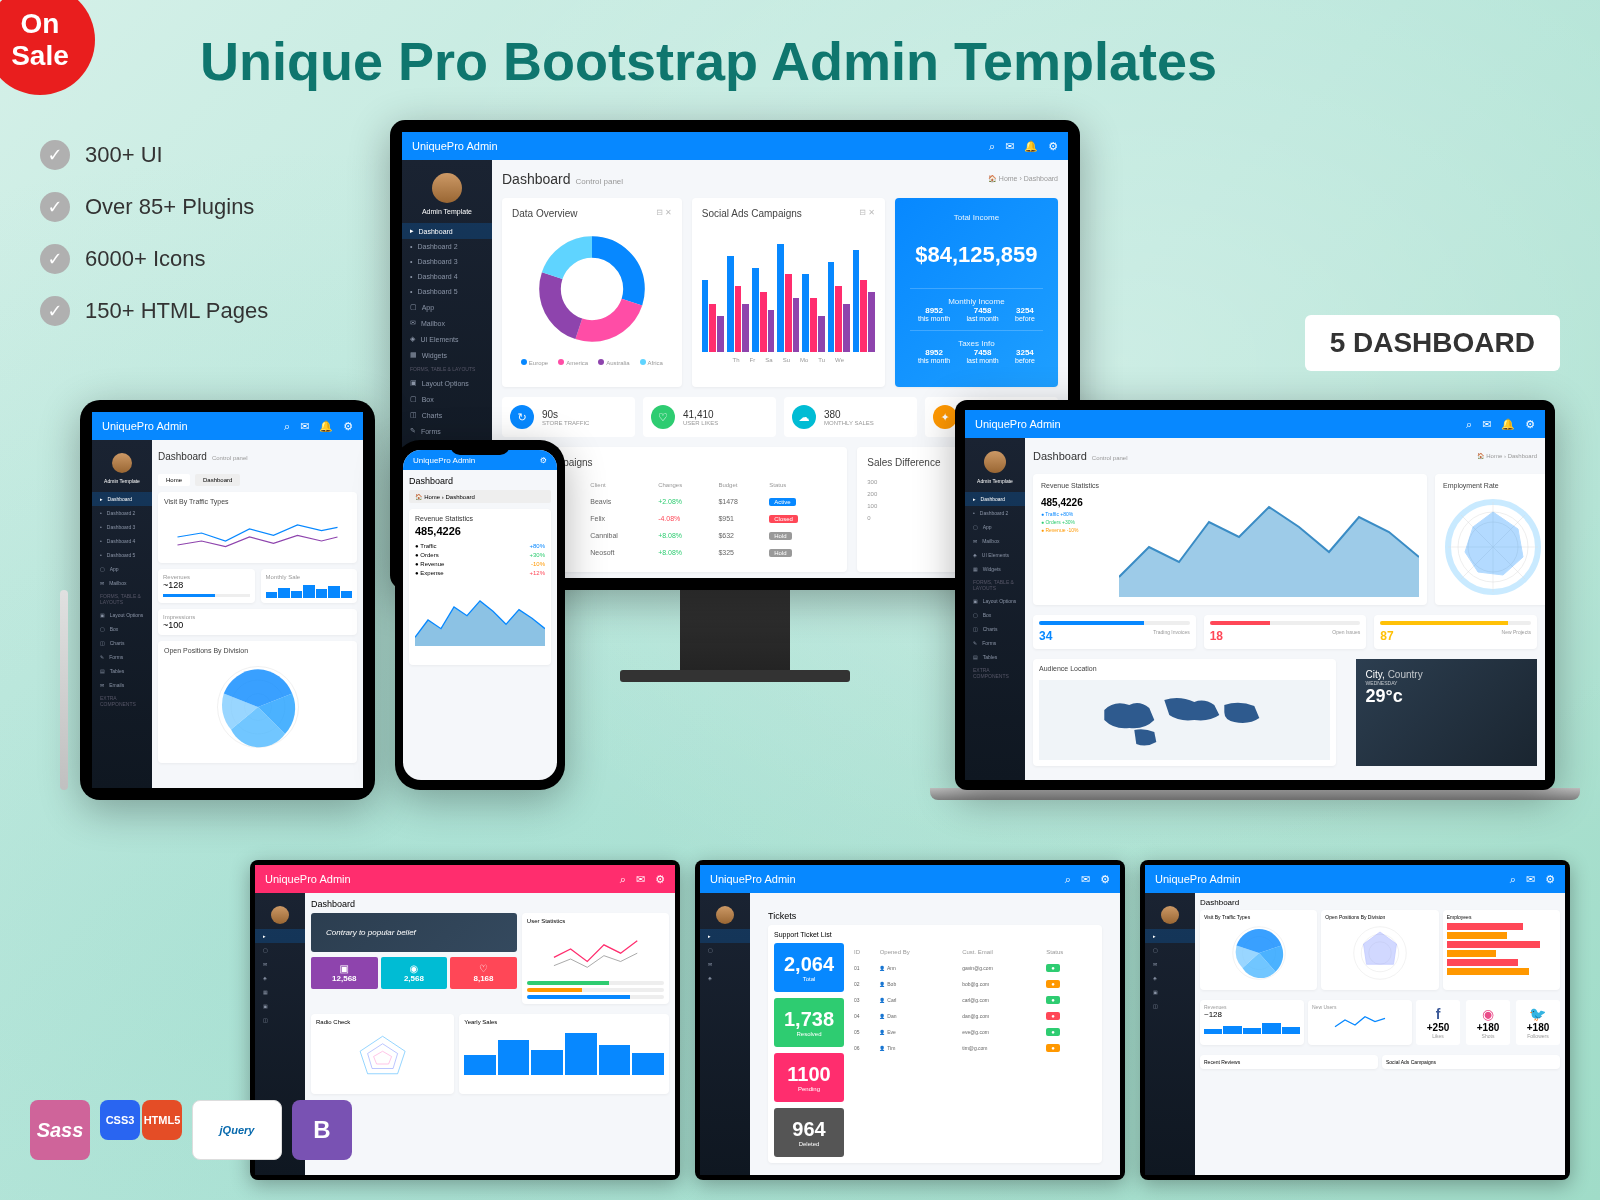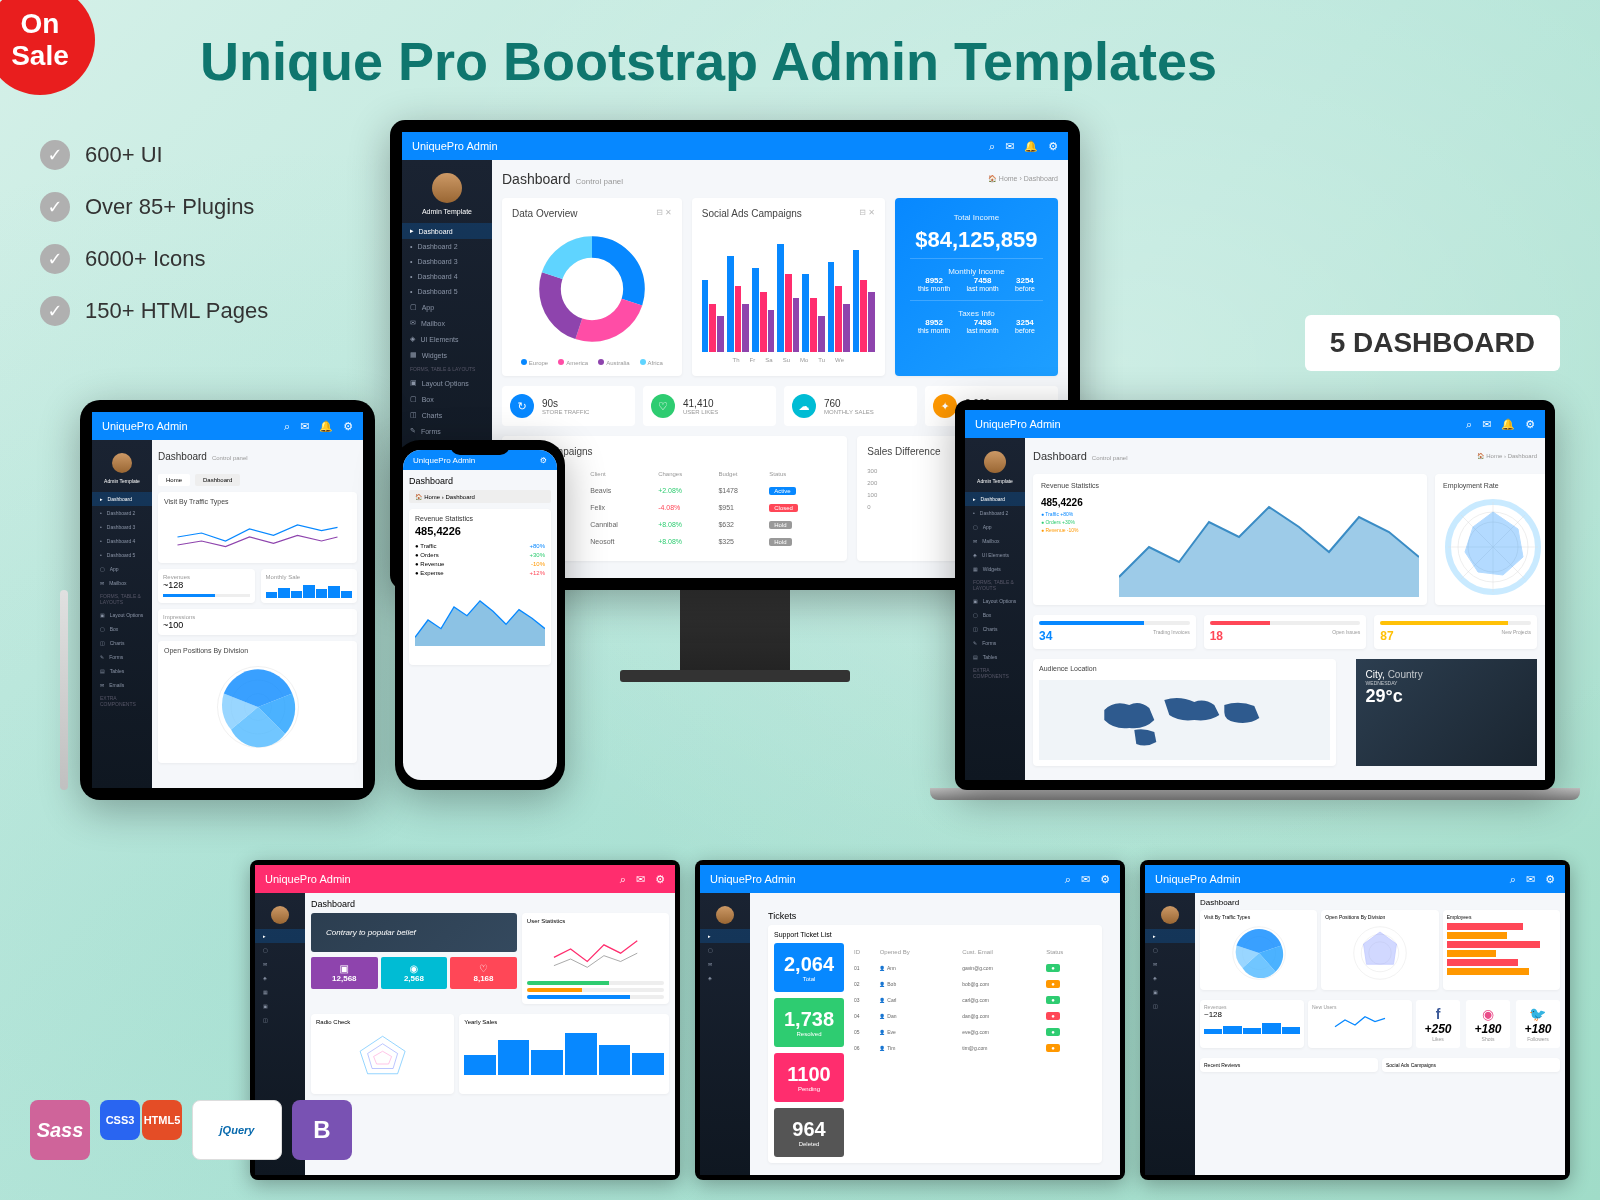--- a/index.html
+++ b/index.html
@@ -82,21 +82,21 @@
 .donut-svg { width: 100%; height: 100%; transform: rotate(-90deg); }
 .donut-legend { display: flex; justify-content: center; gap: 10px; font-size: 6px; color: #999; }
 .legend-dot { width: 6px; height: 6px; border-radius: 50%; display: inline-block; margin-right: 2px; }
 
 .bar-chart { height: 130px; display: flex; align-items: flex-end; gap: 3px; padding: 5px 0; }
 .bar-group { flex: 1; display: flex; gap: 1px; align-items: flex-end; height: 100%; }
 .bar { flex: 1; min-width: 3px; }
 
 .income-card { background: linear-gradient(135deg, #0788ff, #1e9fff); color: #fff; text-align: center; padding: 15px; }
 .income-label { font-size: 8px; opacity: 0.9; }
-.income-value { font-size: 22px; font-weight: 600; margin: 5px 0; }
+.income-value { font-size: 22px; font-weight: 600; margin: 20px 0; }
 .income-section { padding: 8px 0; border-top: 1px solid rgba(255,255,255,0.2); }
 .income-row { display: flex; justify-content: space-around; font-size: 7px; }
 .income-cell { text-align: center; }
 .income-cell-val { font-weight: 600; font-size: 8px; }
 
 .stat-row { display: flex; gap: 8px; }
 .stat-box { flex: 1; background: #fff; border-radius: 4px; padding: 8px; display: flex; align-items: center; gap: 8px; }
 .stat-icon { width: 24px; height: 24px; border-radius: 50%; display: flex; align-items: center; justify-content: center; color: #fff; font-size: 11px; }
 .stat-val { font-size: 10px; color: #333; font-weight: 500; }
 .stat-label { font-size: 6px; color: #999; text-transform: uppercase; }
@@ -115,21 +115,21 @@
 .ticket-stat { padding: 10px; text-align: center; color: #fff; border-radius: 3px; }
 .ticket-num { font-size: 20px; font-weight: 600; }
 .ticket-label { font-size: 6px; }
 
 .sparkline { height: 20px; display: flex; align-items: flex-end; gap: 1px; }
 .spark-bar { flex: 1; background: #0788ff; }
 
 .social-stats { display: flex; gap: 6px; }
 .social-box { flex: 1; text-align: center; padding: 6px; background: #fff; border-radius: 3px; }
 .social-icon { font-size: 14px; }
-.social-num { font-size: 12px; font-weight: 600; font-style: italic; }
+.social-num { font-size: 10px; font-weight: 600; }
 .social-label { font-size: 5px; color: #999; }
 
 .weather-card { background: linear-gradient(135deg, #2c3e50, #1a2530); color: #fff; padding: 10px; }
 .weather-city { font-size: 10px; }
 .weather-temp { font-size: 18px; font-weight: 600; }
 
 .world-map { height: 80px; background: #f0f4f8; position: relative; }
 </style>
 </head>
 <body>
@@ -139,21 +139,21 @@
 <div class="sale-badge">
   <div>On</div>
   <div>Sale</div>
 </div>
 
 <h1 class="main-title">Unique Pro Bootstrap Admin Templates</h1>
 
 <div class="features">
   <div class="feature-item">
       <span class="feature-check">✓</span>
-      <span>600+ UI</span>
+      <span>300+ UI</span>
     </div>
   <div class="feature-item">
       <span class="feature-check">✓</span>
       <span>Over 85+ Plugins</span>
     </div>
   <div class="feature-item">
       <span class="feature-check">✓</span>
       <span>6000+ Icons</span>
     </div>
   <div class="feature-item">
@@ -328,21 +328,21 @@
           <div class="stat-box">
               <div class="stat-icon" style="background:#2ecc71">♡</div>
               <div>
                 <div class="stat-val">41,410</div>
                 <div class="stat-label">USER LIKES</div>
               </div>
             </div>
           <div class="stat-box">
               <div class="stat-icon" style="background:#00bcd4">☁</div>
               <div>
-                <div class="stat-val">760</div>
+                <div class="stat-val">380</div>
                 <div class="stat-label">MONTHLY SALES</div>
               </div>
             </div>
           <div class="stat-box">
               <div class="stat-icon" style="background:#ff9800">✦</div>
               <div>
                 <div class="stat-val">2,000</div>
                 <div class="stat-label">JOIN MEMBERS</div>
               </div>
             </div>

